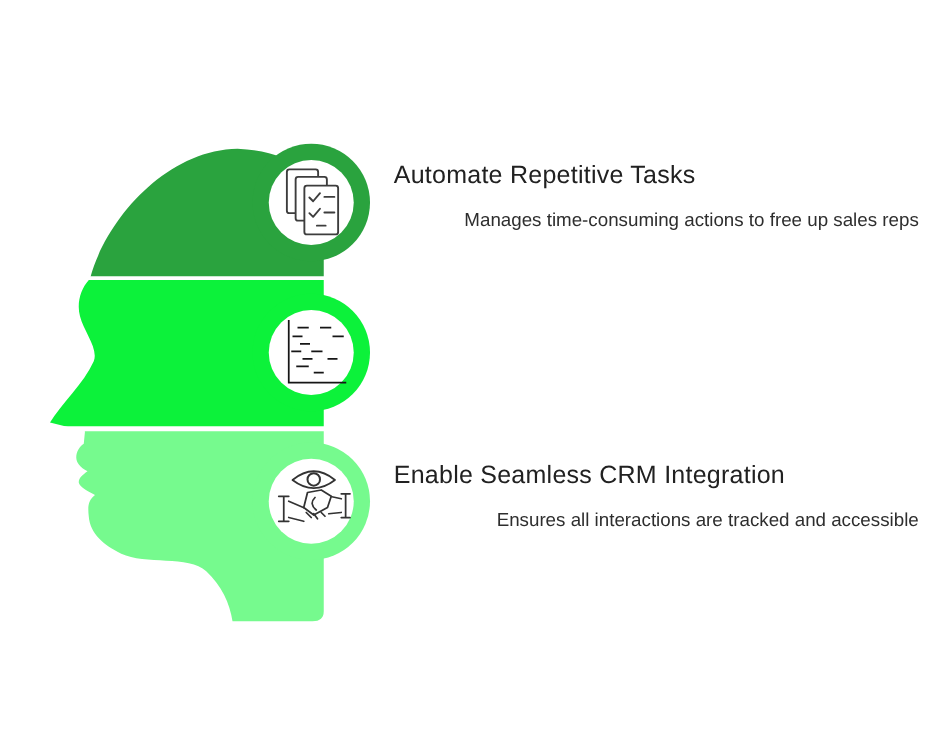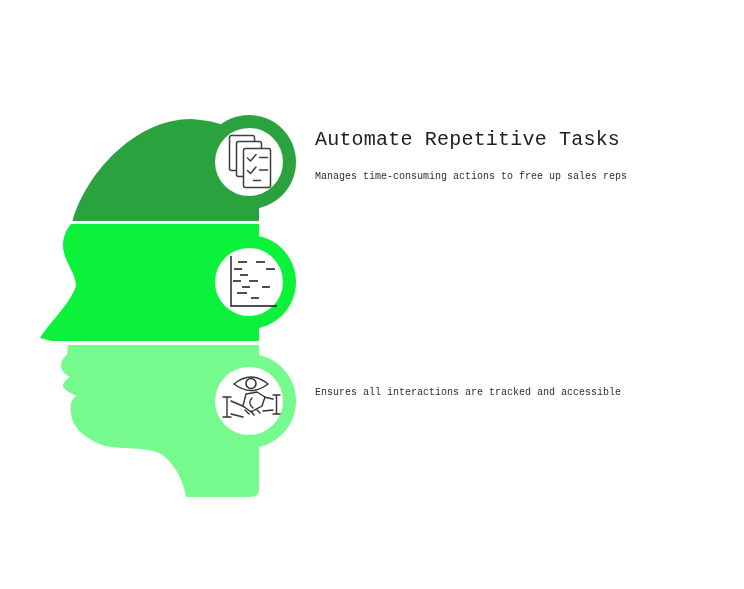--- a/index.html
+++ b/index.html
@@ -7,21 +7,20 @@
     padding: 0;
     background: #ffffff;
     font-family: "Liberation Sans", "DejaVu Sans", sans-serif;
   }
   .stage {
     position: relative;
     width: 744px;
     height: 589px;
     background: #ffffff;
     overflow: hidden;
-    font-family: Liberation Mono, monospace;
   }
   .head-svg {
     position: absolute;
     left: 0;
     top: 0;
   }
   .item-text {
     position: absolute;
     left: 315px;
     width: 420px;
@@ -29,24 +28,25 @@
   .item-text h2 {
     margin: 0;
     font-size: 20px;
     line-height: 24px;
     font-weight: 400;
     color: #212121;
     letter-spacing: 0.2px;
   }
   .item-text p {
     margin: 15px 0 0 0;
-    font-size: 10px;
+    font-size: 15px;
     line-height: 20px;
     font-weight: 400;
     color: #2e2e2e;
+    text-align: right;
   }
   .item-1 { top: 128px; }
   .item-2 { top: 248px; }
   .item-3 { top: 368px; }
 </style>
 </head>
 <body>
 
 <div class="stage">
 
@@ -137,16 +137,17 @@
     </g>
   </svg>
 
   <div class="item-text item-1">
     <h2>Automate Repetitive Tasks</h2>
     <p>Manages time-consuming actions to free up sales reps</p>
   </div>
 
 
   <div class="item-text item-3">
+    <h2>Enable Seamless CRM Integration</h2>
     <p>Ensures all interactions are tracked and accessible</p>
   </div>
 
 </div>
 
 </body></html>

